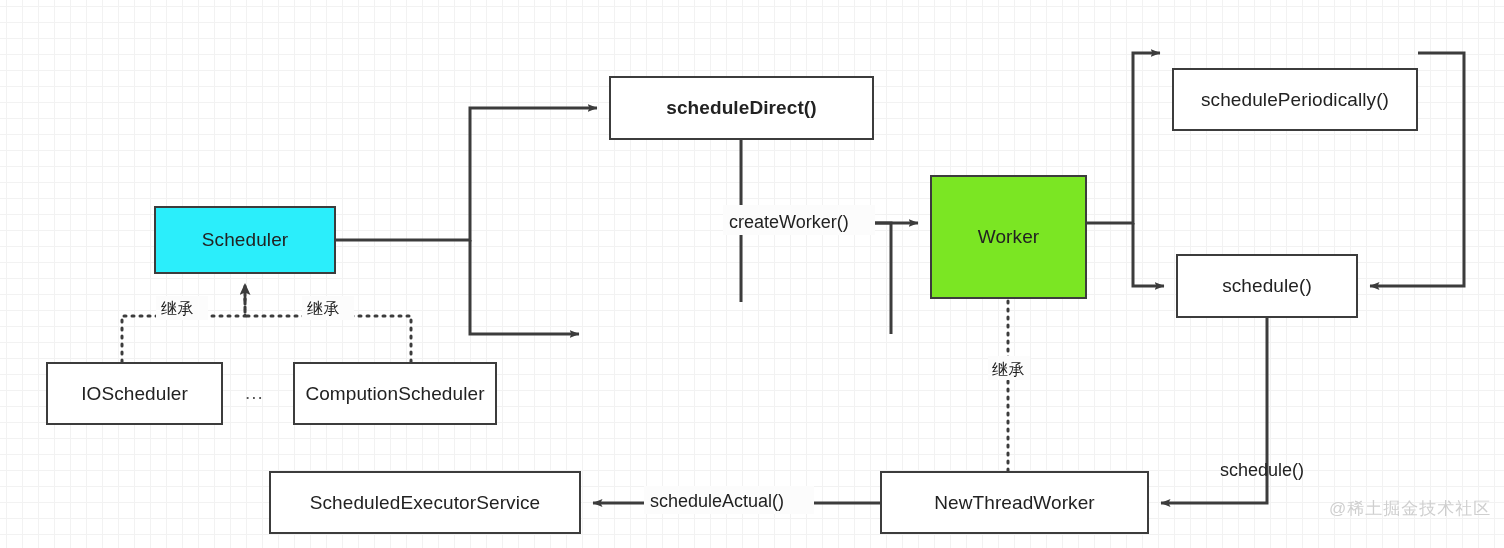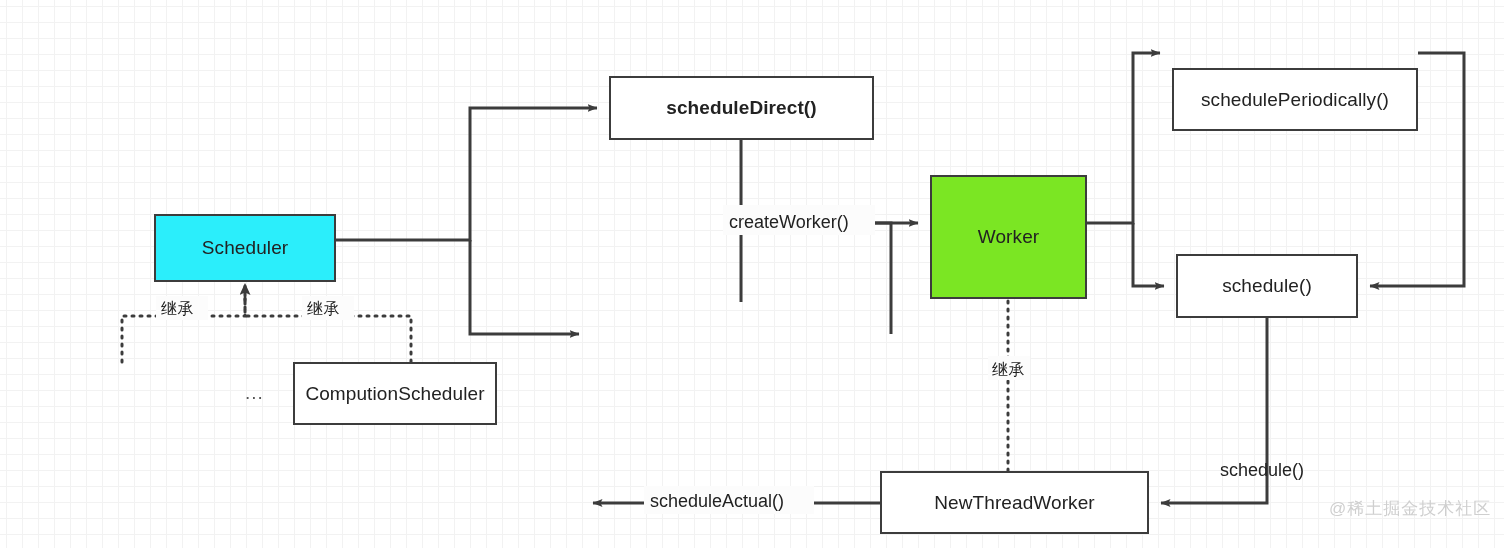--- a/index.html
+++ b/index.html
@@ -29,21 +29,21 @@
     background: #ffffff;
     display: flex;
     align-items: center;
     justify-content: center;
     color: #222222;
     font-size: 19px;
     font-family: "Liberation Sans", sans-serif;
     letter-spacing: 0.1px;
     white-space: nowrap;
   }
-  .node.cyan { background: #2BEEFB; margin-top: 8px; }
+  .node.cyan { background: #2BEEFB; }
   .node.green { background: #7BE623; }
   .edge-label {
     position: absolute;
     font-size: 18px;
     color: #222222;
     background: transparent;
     white-space: nowrap;
     font-family: "Liberation Sans", sans-serif;
   }
   .edge-label.cn {
@@ -137,20 +137,23 @@
   <div class="label-mask" style="left:723px; top:205px; width:152px; height:30px;"></div>
   <div class="label-mask" style="left:156px; top:296px; width:52px; height:24px;"></div>
   <div class="label-mask" style="left:302px; top:296px; width:52px; height:24px;"></div>
   <div class="label-mask" style="left:988px; top:356px; width:42px; height:24px;"></div>
   <div class="label-mask" style="left:644px; top:486px; width:170px; height:28px;"></div>
 
   <div class="node cyan" style="left:154px; top:206px; width:182px; height:68px;">
     <span>Scheduler</span>
   </div>
 
+  <div class="node" style="left:46px; top:362px; width:177px; height:63px;">
+    <span>IOScheduler</span>
+  </div>
 
   <div class="node" style="left:293px; top:362px; width:204px; height:63px;">
     <span>ComputionScheduler</span>
   </div>
 
   <div class="node" style="left:609px; top:76px; width:265px; height:64px;font-weight:bold;">
     <span>scheduleDirect()</span>
   </div>
 
 
@@ -159,20 +162,23 @@
   </div>
 
   <div class="node" style="left:1172px; top:22px; width:246px; height:63px;margin-top:46px;">
     <span>schedulePeriodically()</span>
   </div>
 
   <div class="node" style="left:1176px; top:254px; width:182px; height:64px;">
     <span>schedule()</span>
   </div>
 
+  <div class="node" style="left:269px; top:471px; width:312px; height:63px;">
+    <span>ScheduledExecutorService</span>
+  </div>
 
   <div class="node" style="left:880px; top:471px; width:269px; height:63px;">
     <span>NewThreadWorker</span>
   </div>
 
   <div class="edge-label cn" style="left:161px; top:299px;">继承</div>
 
   <div class="edge-label cn" style="left:307px; top:299px;">继承</div>
 
   <div class="edge-label" style="left:729px; top:212px;">createWorker()</div>

